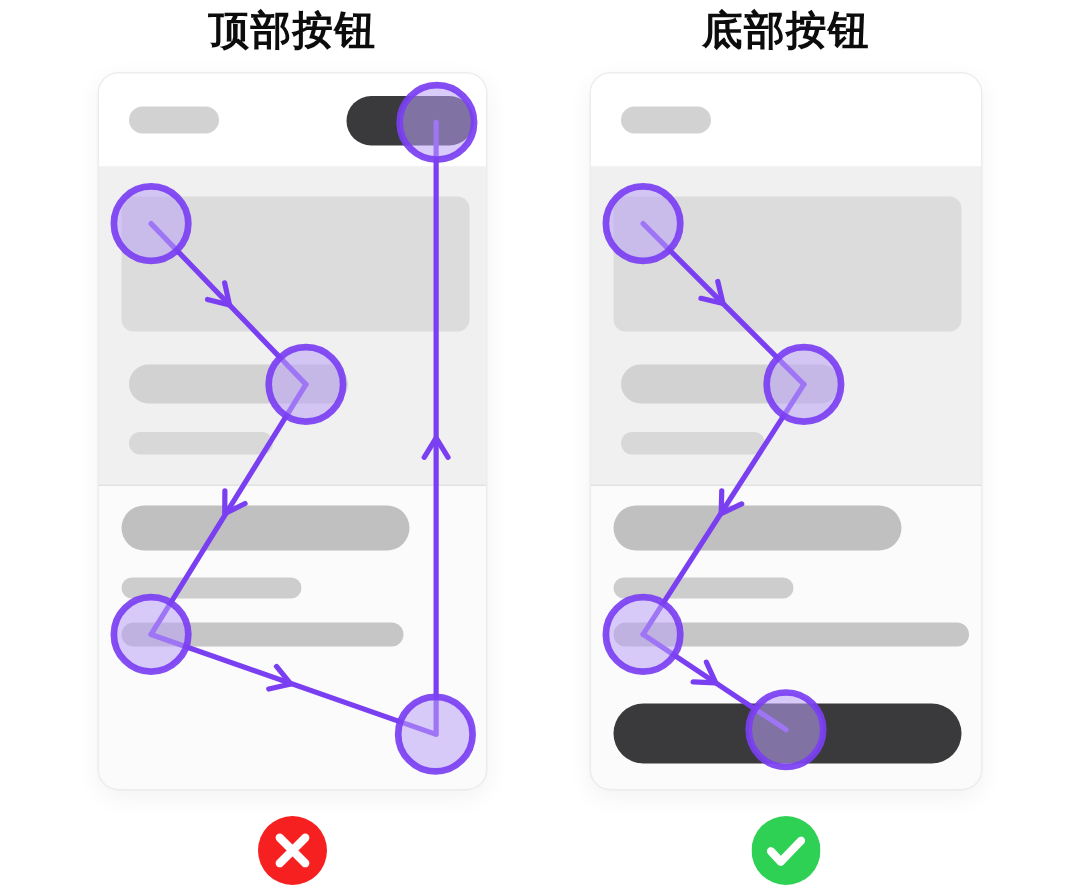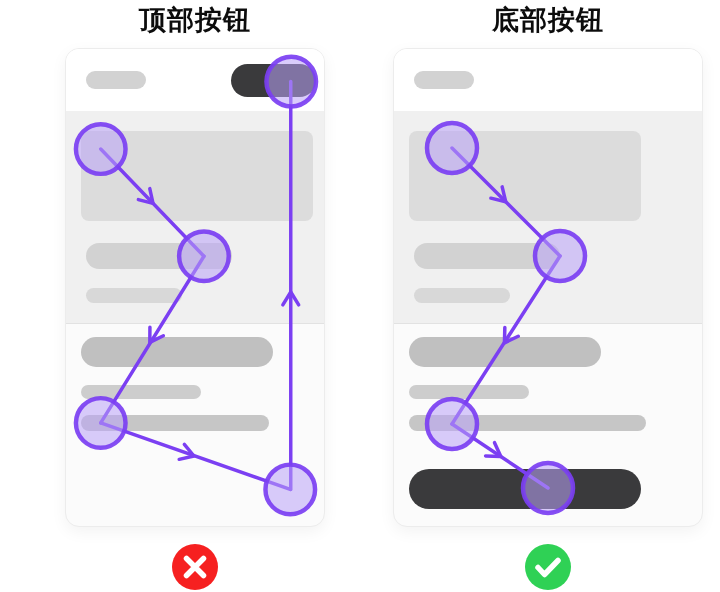--- a/index.html
+++ b/index.html
@@ -1,21 +1,21 @@
 <!DOCTYPE html>
 <html style="--path-purple: #7b3ff2; --node-fill: #b9a3f8; --dark-button: #3a3a3c; --fail-red: #f62020; --pass-green: #2fd155;"><head>
 <meta charset="utf-8">
 <style>
   html,body { margin:0; padding:0; background:#ffffff; }
   body { font-family:"Liberation Sans","DejaVu Sans",sans-serif; }
   .canvas { position:relative; width:720px; height:592px; background:#ffffff; overflow:hidden; }
 
   .panel { position:absolute; top:0; height:592px; }
   .panel-left  { left:65px;  width:260px;border-radius:22px; }
-  .panel-right { left:393px; width:310px; }
+  .panel-right { left:393px; width:262px; }
 
   .panel-title {
     position:absolute; top:2px; left:0; width:100%;
     margin:0; text-align:center;
     font-size:27px; font-weight:700; color:#0c0c0c; letter-spacing:1px;
   }
 
   .phone {
     position:absolute; top:48px; left:0; right:0; height:477px;
     background:#fbfbfb; border:1px solid #ececec; border-radius:14px;

